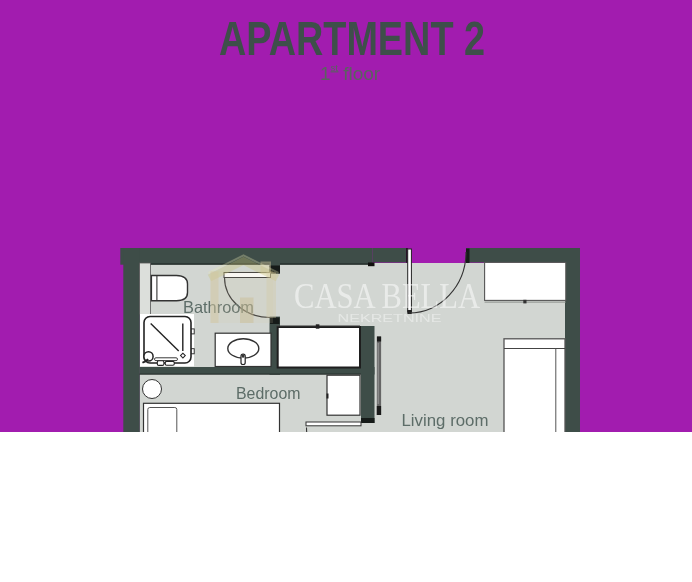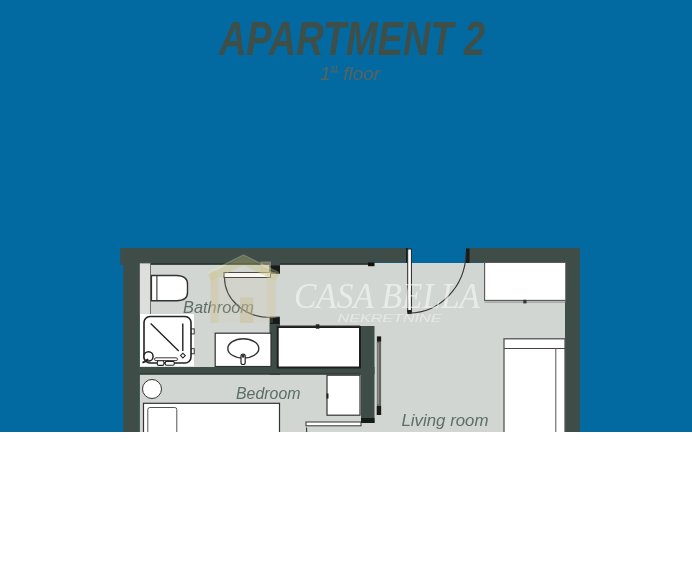--- a/index.html
+++ b/index.html
@@ -1,17 +1,17 @@
 <!DOCTYPE html>
 <html><head>
 <meta charset="utf-8">
 <style>
   html,body{margin:0;padding:0;background:#ffffff;}
-  #page{position:relative;width:692px;height:432px;background:#0369a1;overflow:hidden;
-        font-family:"Liberation Sans", sans-serif;font-style:italic;}
+  #page{position:relative;width:692px;height:432px;background:#a21caf;overflow:hidden;
+        font-family:"Liberation Sans", sans-serif;}
   svg{position:absolute;left:0;top:0;}
 </style>
 </head>
 <body>
 <div id="page">
 <svg width="692" height="582" viewBox="0 0 692 582">
 
   <text x="219" y="55" font-family="Liberation Sans, sans-serif" font-size="49" font-weight="bold" fill="#3E4F4A" textLength="266" lengthAdjust="spacingAndGlyphs">APARTMENT 2</text>
 
   <text x="350" y="80" text-anchor="middle" font-family="Liberation Sans, sans-serif" font-size="19" fill="#5a635f">1<tspan font-size="9.5" dy="-9.5">st</tspan><tspan dy="9.5"> floor</tspan></text>

